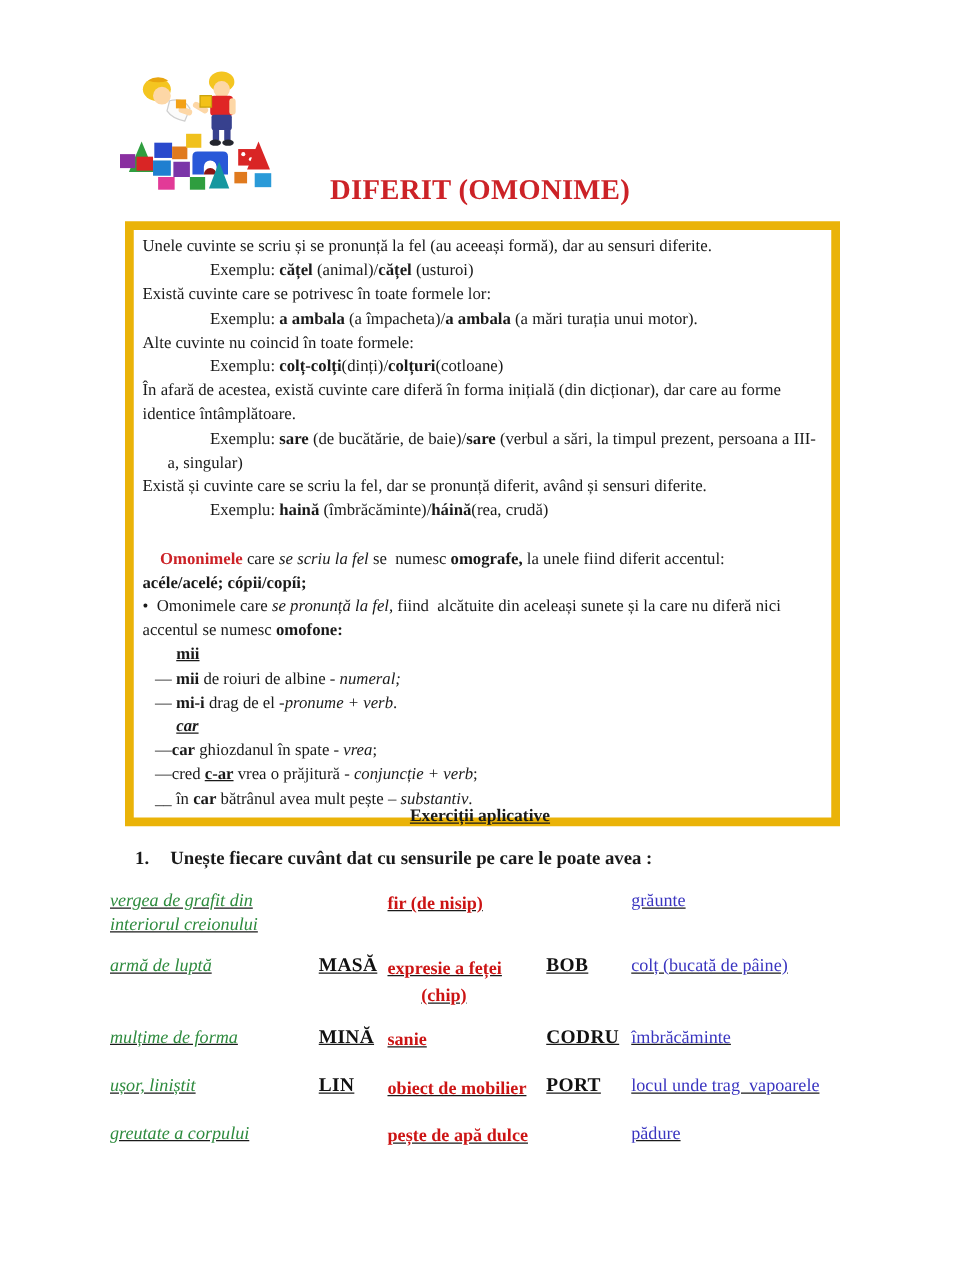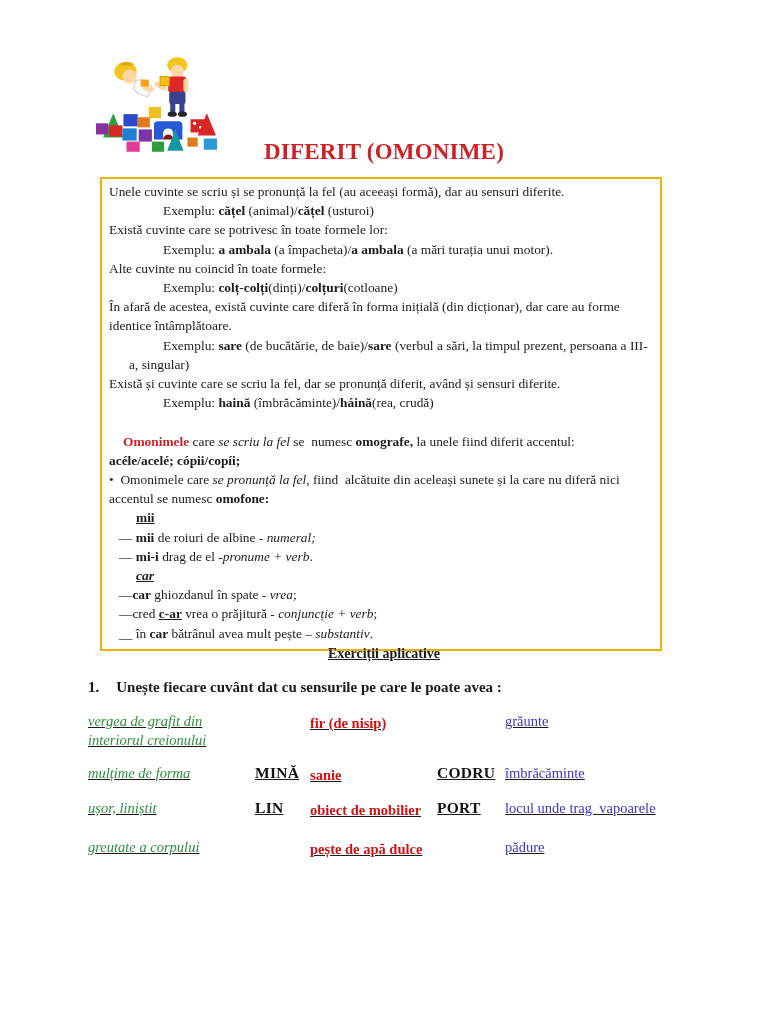--- a/index.html
+++ b/index.html
@@ -17,41 +17,41 @@
     letter-spacing:.2px;
   }
   .title-line2{
     position:absolute;left:98px;top:139px;width:572px;text-align:center;
     font-weight:bold;font-size:23px;line-height:26px;color:var(--c-title);
     letter-spacing:.2px;
   }
 
   .theory-box{
     position:absolute;left:100px;top:177px;width:544px;
-    border:2px solid #eab308;padding:3px 7px 6px 7px;
+    border:7px solid #eab308;padding:3px 7px 6px 7px;
     font-size:13.4px;line-height:19.2px;
   }
   .p{white-space:pre-wrap;}
   .p.first{text-indent:34px;margin-left:20px;}
   .p.first-sm{text-indent:14px;}
   .p.word{padding-left:27px;}
   .p.dash{padding-left:10px;}
   .p.blank{height:19.2px;}
   .b{font-weight:bold;}
   .i{font-style:italic;}
   .u{text-decoration:underline;}
   .red{color:var(--c-title);}
 
   .ex-heading{
     position:absolute;left:0;top:646px;width:768px;text-align:center;
     font-weight:bold;font-size:14px;
   }
   .ex-heading span{text-decoration:underline;}
 
-  .item1{position:absolute;left:88px;top:679px;font-weight:bold;font-size:15px;}
+  .item1{position:absolute;left:108px;top:679px;font-weight:bold;font-size:15px;}
   .item1 .num{display:inline-block;margin-right:17px;}
 
   .match{position:absolute;left:88px;top:712px;width:640px;font-size:14.5px;text-decoration:underline;}
   .mrow{display:grid;grid-template-columns:167px 55px 127px 68px 200px;align-items:start;}
   .mrow:nth-child(1){margin-bottom:14px;}
   .mrow:nth-child(2){margin-bottom:13px;}
   .mrow:nth-child(3){margin-bottom:17px;}
   .mrow:nth-child(4){margin-bottom:16px;}
   .c-left{color:var(--c-green);font-style:italic;line-height:19px;max-width:165px;}
   .c-word{font-weight:bold;font-size:15.5px;color:#111;letter-spacing:.3px;}
@@ -144,20 +144,27 @@
 
   <div class="match" id="match-grid">
     <div class="mrow">
       <div class="c-left">vergea de grafit din interiorul creionului</div>
       <div class="c-word wa"></div>
       <div class="c-sa"><span class="sa1">fir (de nisip)</span><span class="sa2"></span></div>
       <div class="c-word wb"></div>
       <div class="c-sb">grăunte</div>
     </div>
 
+    <div class="mrow">
+      <div class="c-left">armă de luptă</div>
+      <div class="c-word wa">MASĂ</div>
+      <div class="c-sa"><span class="sa1">expresie a feței</span><span class="sa2">(chip)</span></div>
+      <div class="c-word wb">BOB</div>
+      <div class="c-sb">colț (bucată de pâine)</div>
+    </div>
 
     <div class="mrow">
       <div class="c-left">mulțime de forma</div>
       <div class="c-word wa">MINĂ</div>
       <div class="c-sa"><span class="sa1">sanie</span><span class="sa2"></span></div>
       <div class="c-word wb">CODRU</div>
       <div class="c-sb">îmbrăcăminte</div>
     </div>
 
     <div class="mrow">

